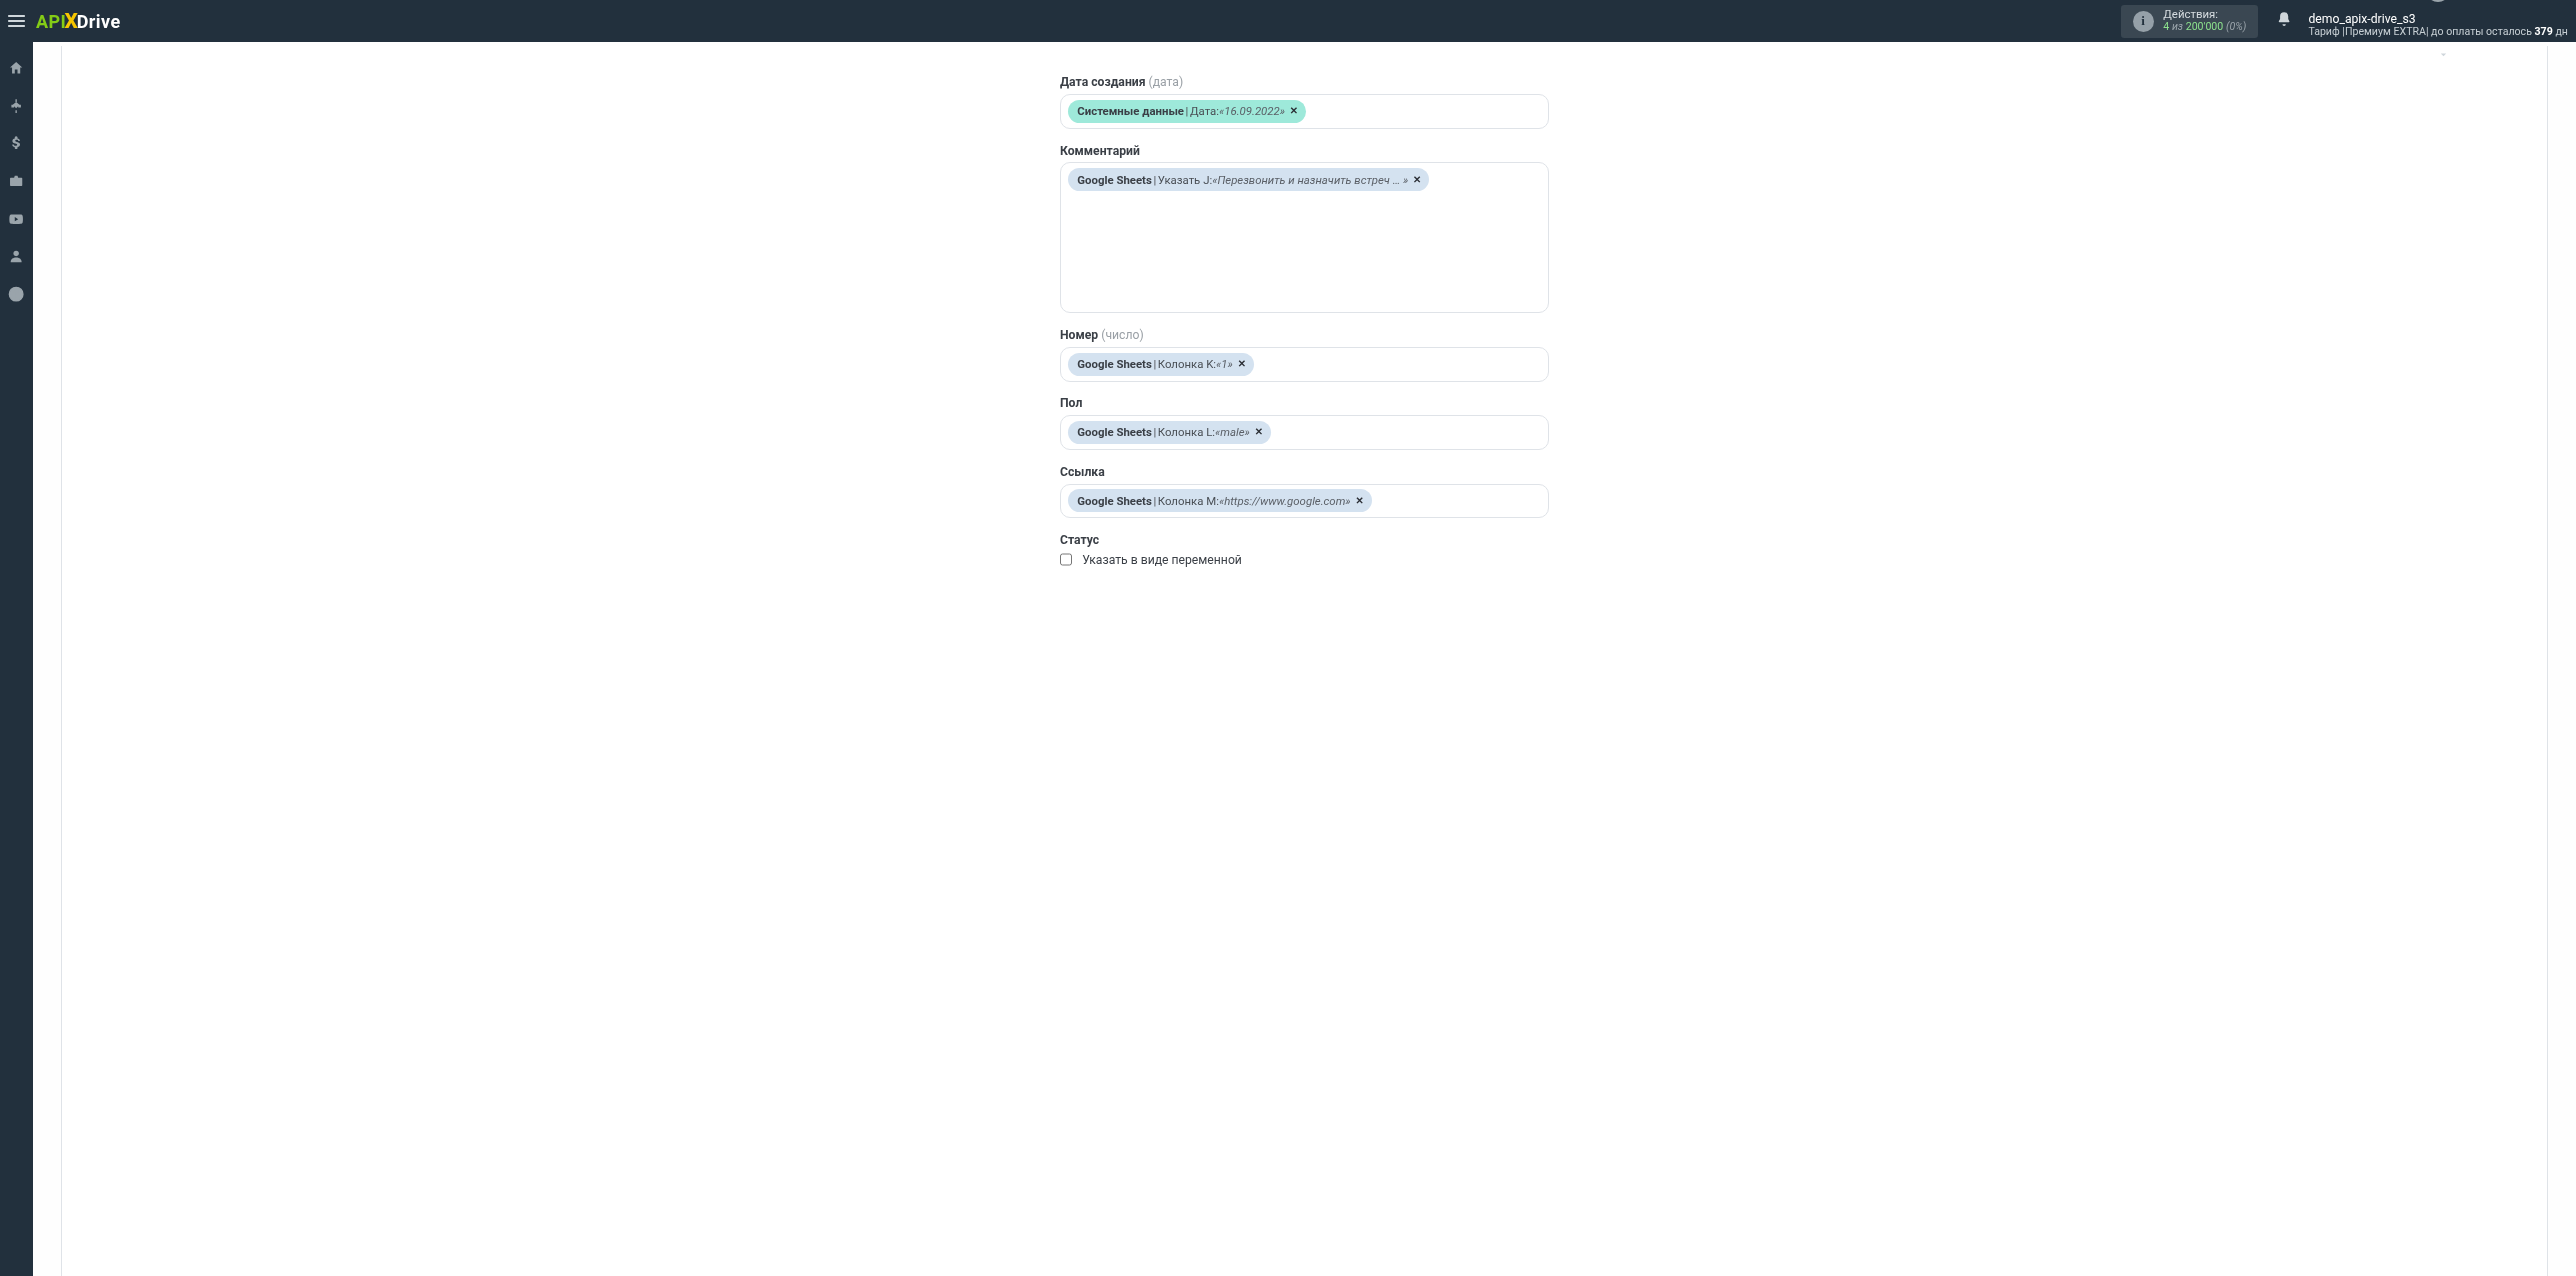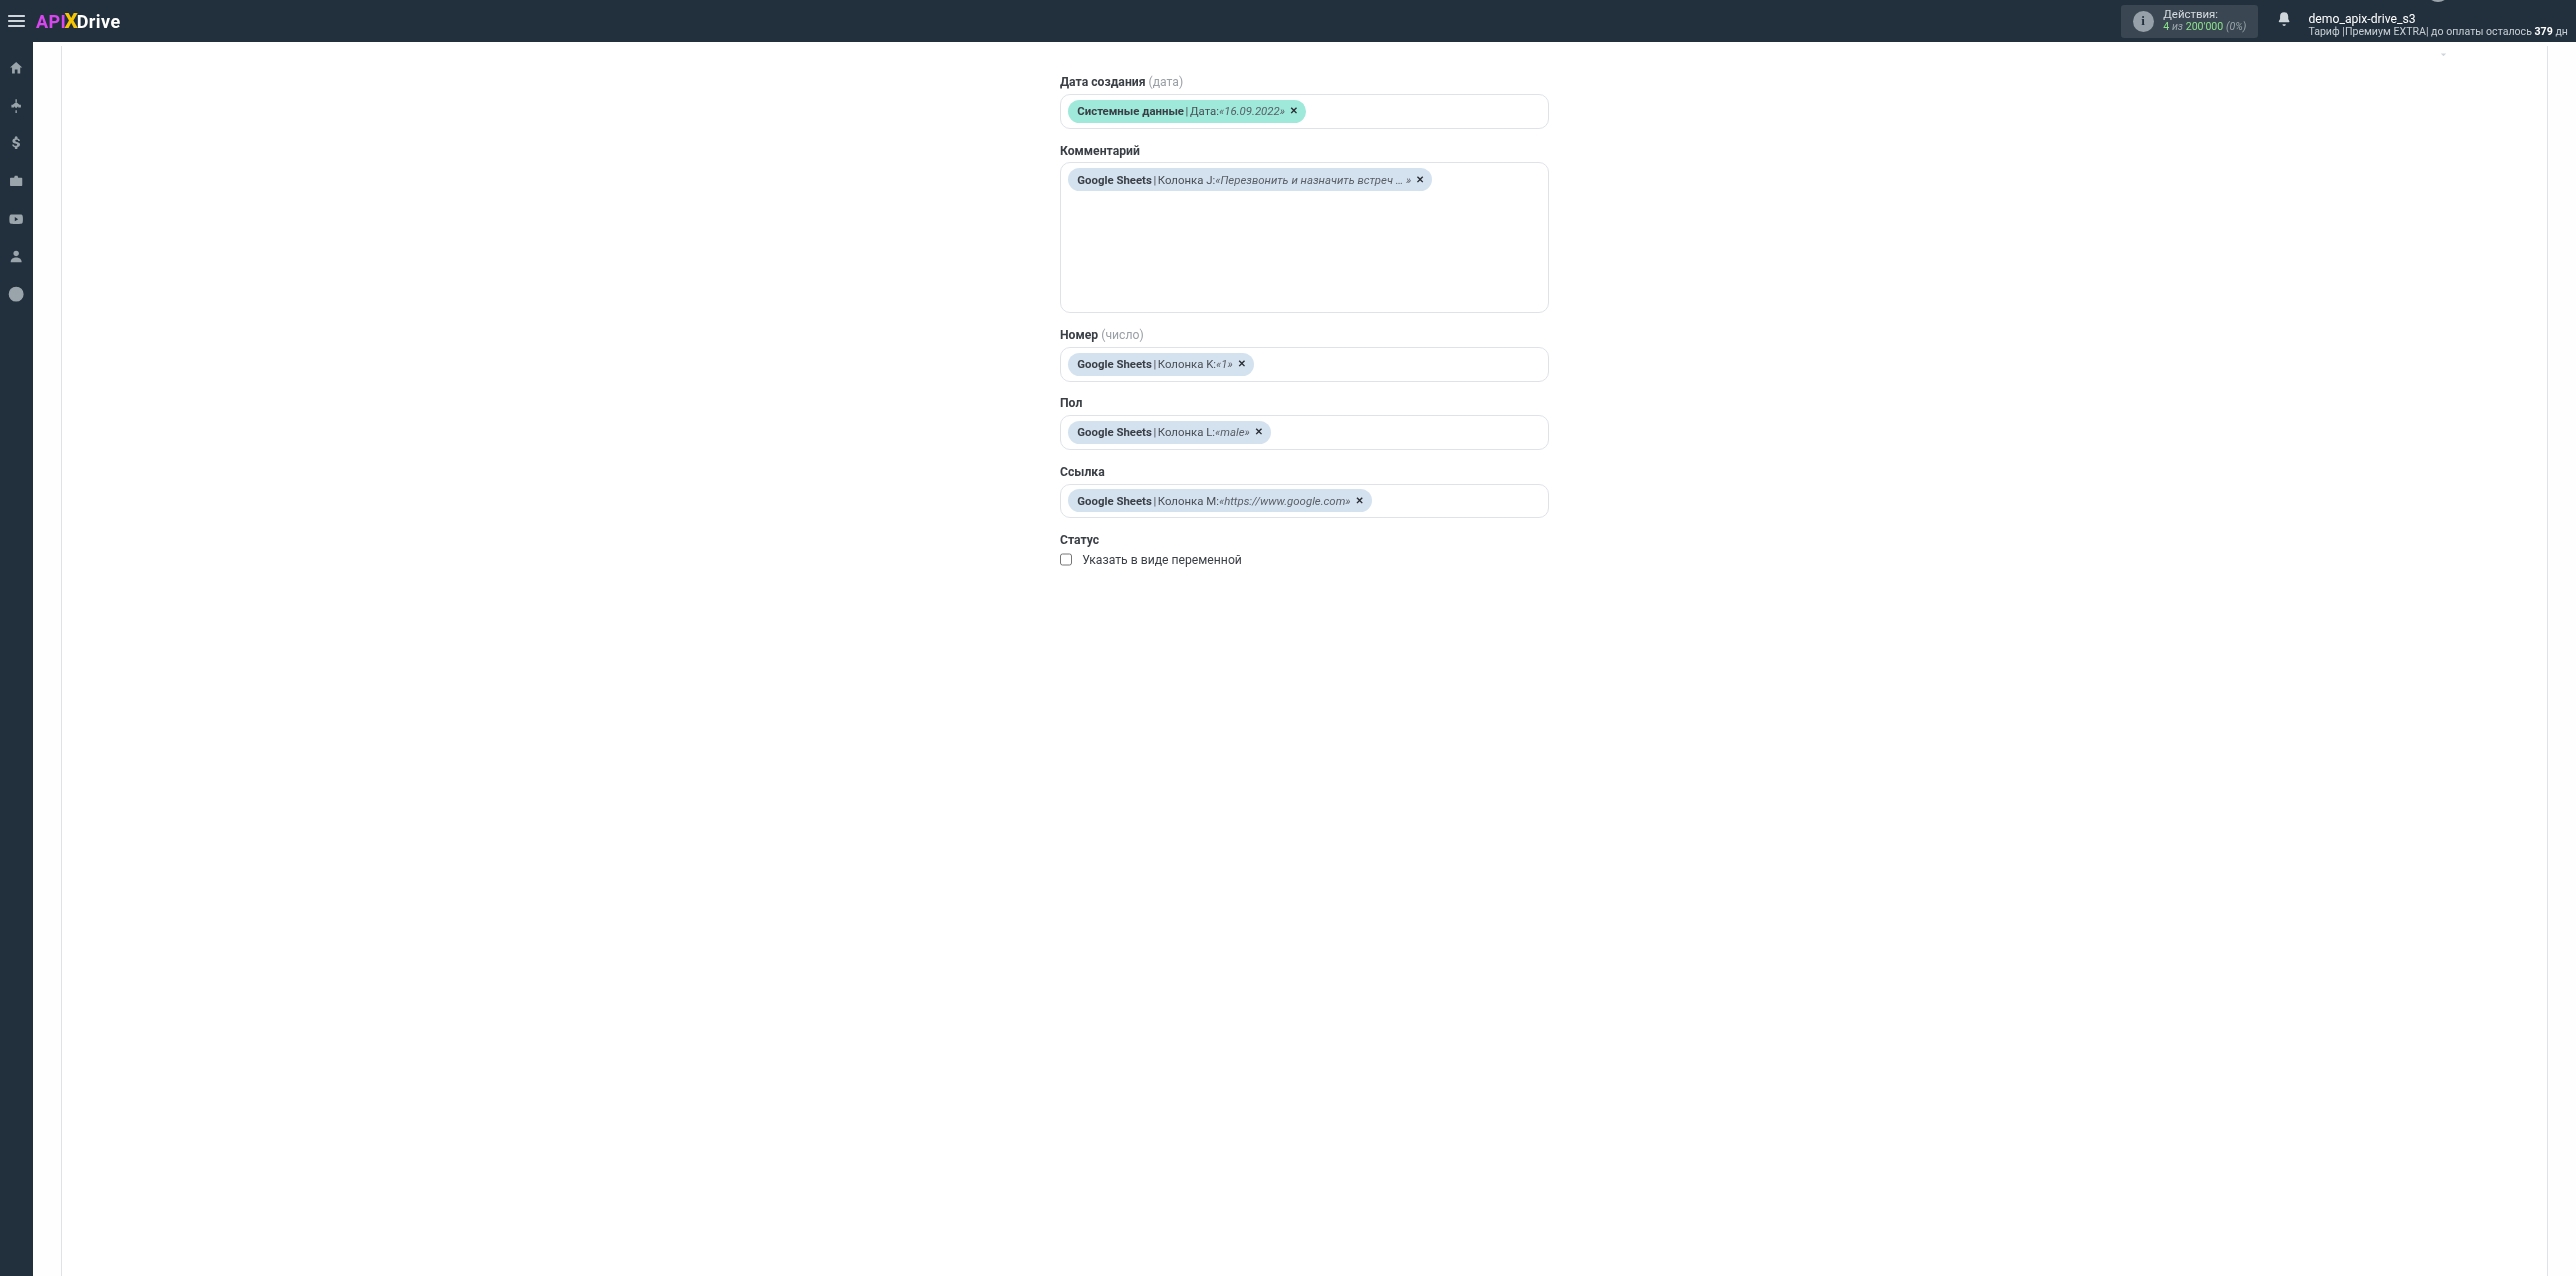--- a/index.html
+++ b/index.html
@@ -16,21 +16,21 @@
     padding: 0 8.1px 0 4.9px;
     position: relative;
     z-index: 10;
   }
   .hamburger {
     width: 23px; height: 23px; display:flex; flex-direction:column; justify-content:center; gap:3.3px;
     margin-right: 8.1px; cursor:pointer; padding:0 3.3px;
   }
   .hamburger span { height:2px; background:#cfd6db; width:100%; border-radius:0.8px; }
   .logo { display:flex; align-items:center; font-weight:700; font-size:18px; letter-spacing:0.4px; }
-  .logo .api { color:#d946ef;text-align:center; }
+  .logo .api { color:#84cc16;text-align:center; }
   .logo .xwrap { position:relative; display:inline-block; margin: 0 -1.6px;}
   .logo .x { color:#f7c600; font-weight:800; font-size:21px; }
   .logo .drive { color:#fff; }
 
   .topbar-spacer { flex:1; }
 
   .actions-box {
     background:#3a4752; border-radius:3.3px; padding:3.3px 11.4px;
     display:flex; align-items:center; gap:9.8px; margin-right:14.7px;
     height:33px;
@@ -230,21 +230,21 @@
                 <span class="x">✕</span>
               </span>
             </div>
           </div>
           <div class="field-group">
             <div class="label"><span>Комментарий</span></div>
             <div class="input-box tall">
               <span class="chip blue">
                 <b>Google Sheets</b>
                 <span class="sep"> | </span>
-                <span class="col">Колонка J: </span>
+                <span class="col">Указать J: </span>
                 <em>«Перезвонить и назначить встреч … »</em>
                 <span class="x">✕</span>
               </span>
             </div>
           </div>
           <div class="field-group">
             <div class="label"><span>Номер</span><span class="hint"> (число)</span></div>
             <div class="input-box">
               <span class="chip blue">
                 <b>Google Sheets</b>

